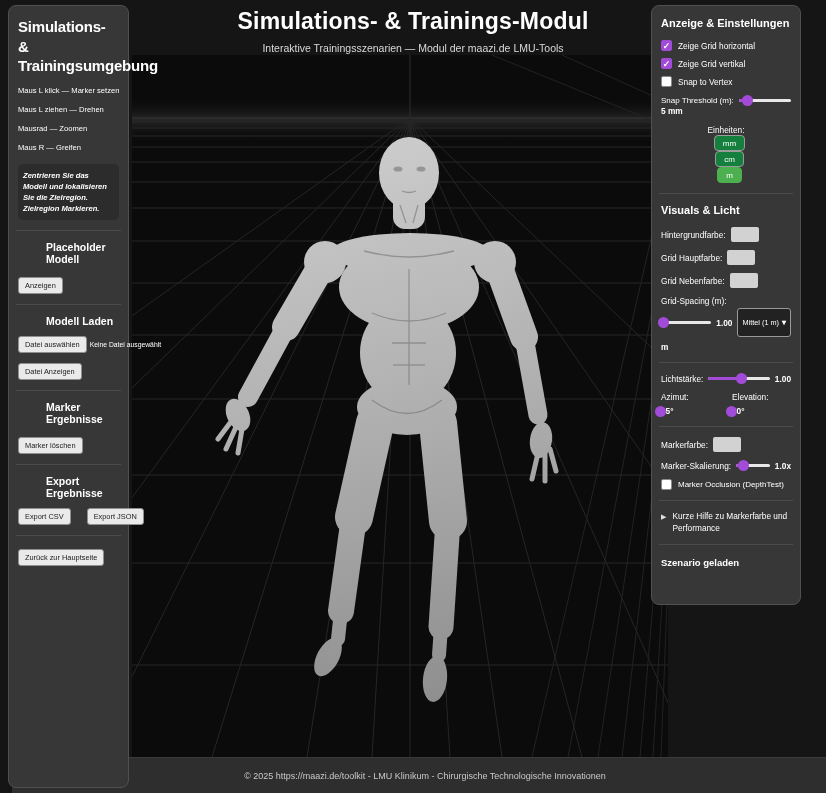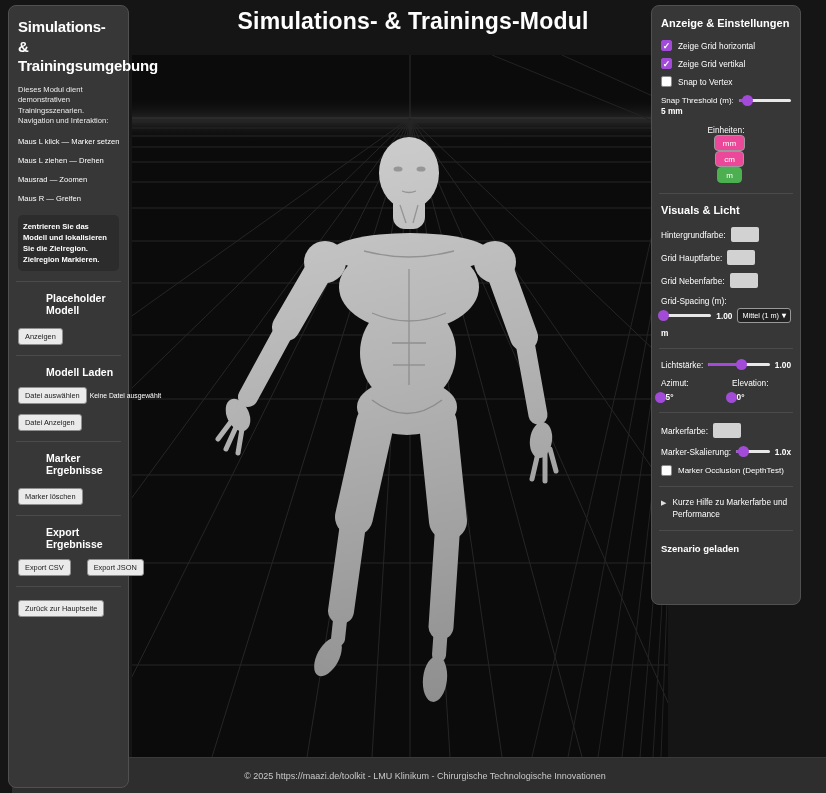--- a/index.html
+++ b/index.html
@@ -26,21 +26,21 @@
   .panel { position:absolute; top:5px; background:#373737; border:1px solid #505050;
     border-radius:8px; z-index:3; }
   .panel.left  { left:8px;  width:121px; height:783px; padding:11px 9px; }
   .panel.right { left:651px; width:150px; height:600px; padding:11px 9px; }
   .divider { border-top:1px solid #4b4b4b; margin:10px -2px; }
   
   .lp-title { font-size:15px; font-weight:bold; line-height:1.3; letter-spacing:-.2px; }
   .lp-text  { font-size:7.6px; color:#ececec; line-height:1.4; margin-top:9px; }
   .hint { font-size:7.6px; margin-top:10px; white-space:nowrap; }
   .note { margin-top:12px; background:#2c2c2c; border-radius:5px; padding:6px 5px;
-    font-size:7.6px; font-weight:bold; line-height:1.45; }
+    font-size:7.6px; font-weight:bold; line-height:1.45;font-style:italic; }
   .sec-title { font-size:10.5px; font-weight:bold; margin:3px 0 9px;padding-left:28px; }
   .btn { display:inline-block; background:#eaeaea; color:#1a1a1a; border:1px solid #8f8f8f;
     border-radius:3px; font-size:7.4px; padding:3px 6px; cursor:pointer;
     font-family:"Liberation Sans", sans-serif; white-space:nowrap; }
   .btn-row { display:flex; gap:16px; margin-bottom:7px; }
   .file-row { display:flex; align-items:center; gap:3px; margin-bottom:7px; white-space:nowrap; }
   .file-status { font-size:6.8px; color:#fff; }
   
   .rp-title { font-size:11px; font-weight:bold; margin-bottom:11px; }
   .cbrow { display:flex; align-items:center; gap:6px; margin:7px 0; font-size:8.3px; white-space:nowrap; }
@@ -52,43 +52,44 @@
   .row { display:flex; align-items:center; gap:5px; margin:8px 0; font-size:8.3px; }
   .lbl { white-space:nowrap; }
   .val { font-weight:bold; white-space:nowrap; }
   .slider { position:relative; flex:1 1 auto; height:11px; min-width:28px; cursor:pointer; }
   .slider .track { position:absolute; left:0; right:0; top:4px; height:3px; background:#e8e8e8; border-radius:2px; }
   .slider .fill  { position:absolute; left:0; top:4px; height:3px; width:var(--pct,50%); background:#a24bd8; border-radius:2px; }
   .slider .thumb { position:absolute; top:0; left:var(--pct,50%); width:11px; height:11px;
     margin-left:-6px; border-radius:50%; background:#a24bd8; }
   .sub-val { font-size:8.3px; font-weight:bold; margin:-3px 0 7px; }
   .unit-row { display:flex; align-items:center; margin:9px 0 4px; font-size:8.3px;flex-direction:column; }
-  .unit-btn { background:#ec4899; border:1px solid #9a9a9a; color:#fff; border-radius:4px;
+  .unit-btn { background:#15803d; border:1px solid #9a9a9a; color:#fff; border-radius:4px;
     font-size:8px; padding:2.5px 8px; margin-left:7px; cursor:pointer;
     font-family:"Liberation Sans", sans-serif; }
   .unit-btn.selected { background:#4caf50; border-color:#4caf50; }
   .swatch { width:28px; height:15px; background:#d2d2d2; border-radius:2px; padding:2px; cursor:pointer; }
   .swatch .inner { width:100%; height:100%; }
   .select { background:#222; border:1px solid #999; border-radius:3px; color:#fff;
-    font-size:7.3px; padding:2px 4px; display:flex; gap:3px;
+    font-size:7.3px; padding:9px 4px; display:flex; gap:3px;
     cursor:pointer; white-space:nowrap; }
   .select .chev { font-size:8px; font-weight:bold; }
   .col2 { display:flex; gap:12px; margin:8px 0; }
   .col2 .col { flex:1; }
   .col2 .col .lbl { font-size:8.3px; display:block; margin-bottom:4px; }
   .col2 .col .val { font-size:8.3px; margin-top:3px; display:block; }
   .help-row { display:flex; gap:6px; margin:9px 0; font-size:8.3px; line-height:1.4; cursor:pointer; }
   .help-row .tri { font-size:7px; padding-top:1px; color:#e0e0e0; }
   .status { font-size:9.5px; font-weight:bold; margin-top:12px; }
 </style>
 </head>
 <body>
 
 <div class="header">
   <h1>Simulations- &amp; Trainings-Modul</h1>
+  <div class="subtitle">Interaktive Trainingsszenarien — Modul der maazi.de LMU-Tools</div>
 </div>
 
 <div class="canvas3d">
   <svg width="536" height="702" viewBox="0 0 536 702">
     <defs>
       <linearGradient id="fog" x1="0" y1="42" x2="0" y2="88" gradientUnits="userSpaceOnUse">
         <stop offset="0" stop-color="#0b0b0b" stop-opacity="0"></stop>
         <stop offset="0.5" stop-color="#262626"></stop>
         <stop offset="1" stop-color="#0b0b0b" stop-opacity="0"></stop>
       </linearGradient>
@@ -207,21 +208,20 @@
       <g fill="#8a8a8a" opacity="0.8">
         <ellipse cx="266" cy="114" rx="4.5" ry="2.6"></ellipse>
         <ellipse cx="289" cy="114" rx="4.5" ry="2.6"></ellipse>
       </g>
     </g>
   </svg>
 </div>
 
 <div class="panel left">
   <div class="lp-title">Simulations- &amp; Trainingsumgebung</div>
-  <div class="lp-text">Dieses Modul dient demonstrativen Trainingsszenarien. Navigation und Interaktion:</div>
 
   <div class="hint">Maus L klick — Marker setzen</div>
   <div class="hint">Maus L ziehen — Drehen</div>
   <div class="hint">Mausrad — Zoomen</div>
   <div class="hint">Maus R — Greifen</div>
 
   <div class="note">Zentrieren Sie das Modell und lokalisieren Sie die Zielregion. Zielregion Markieren.</div>
 
   <div class="divider"></div>
   <div class="sec-title">Placeholder Modell</div>

